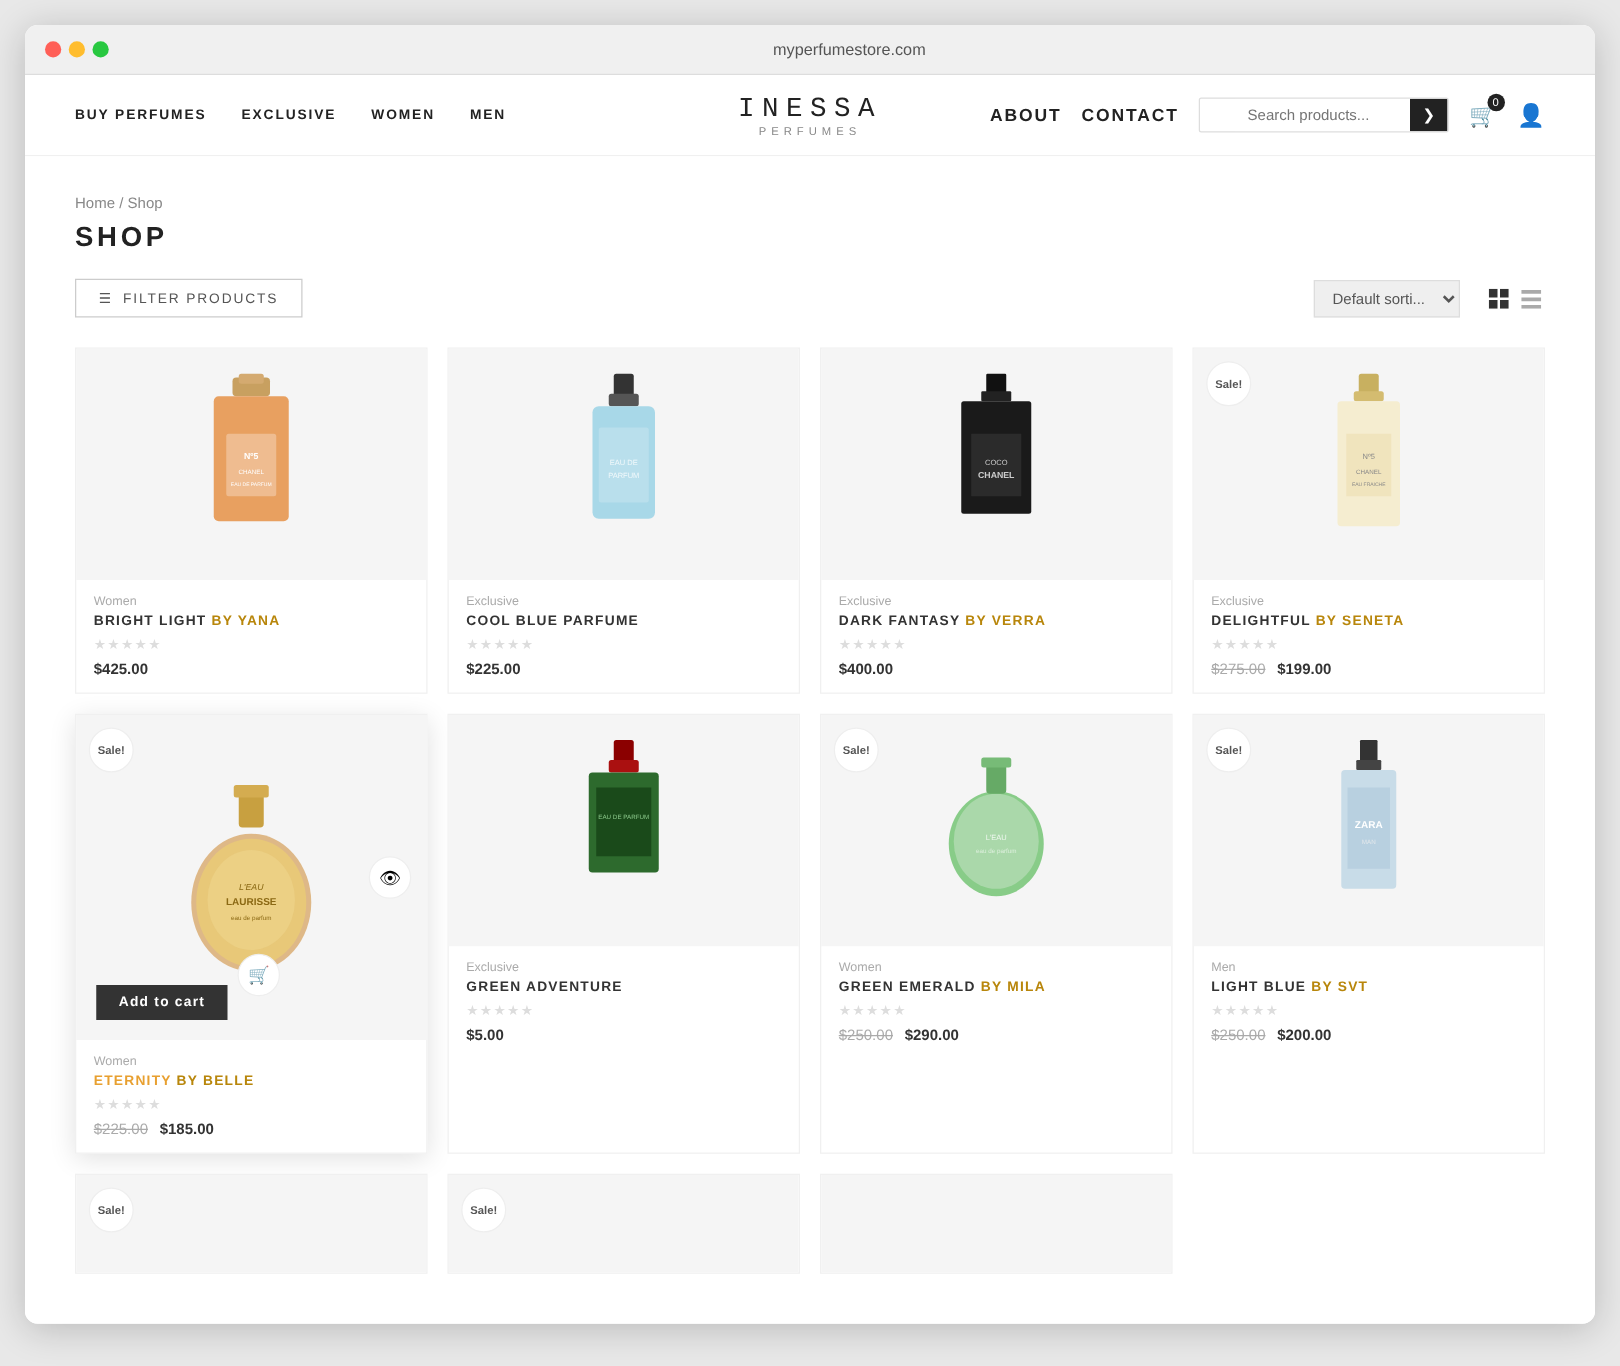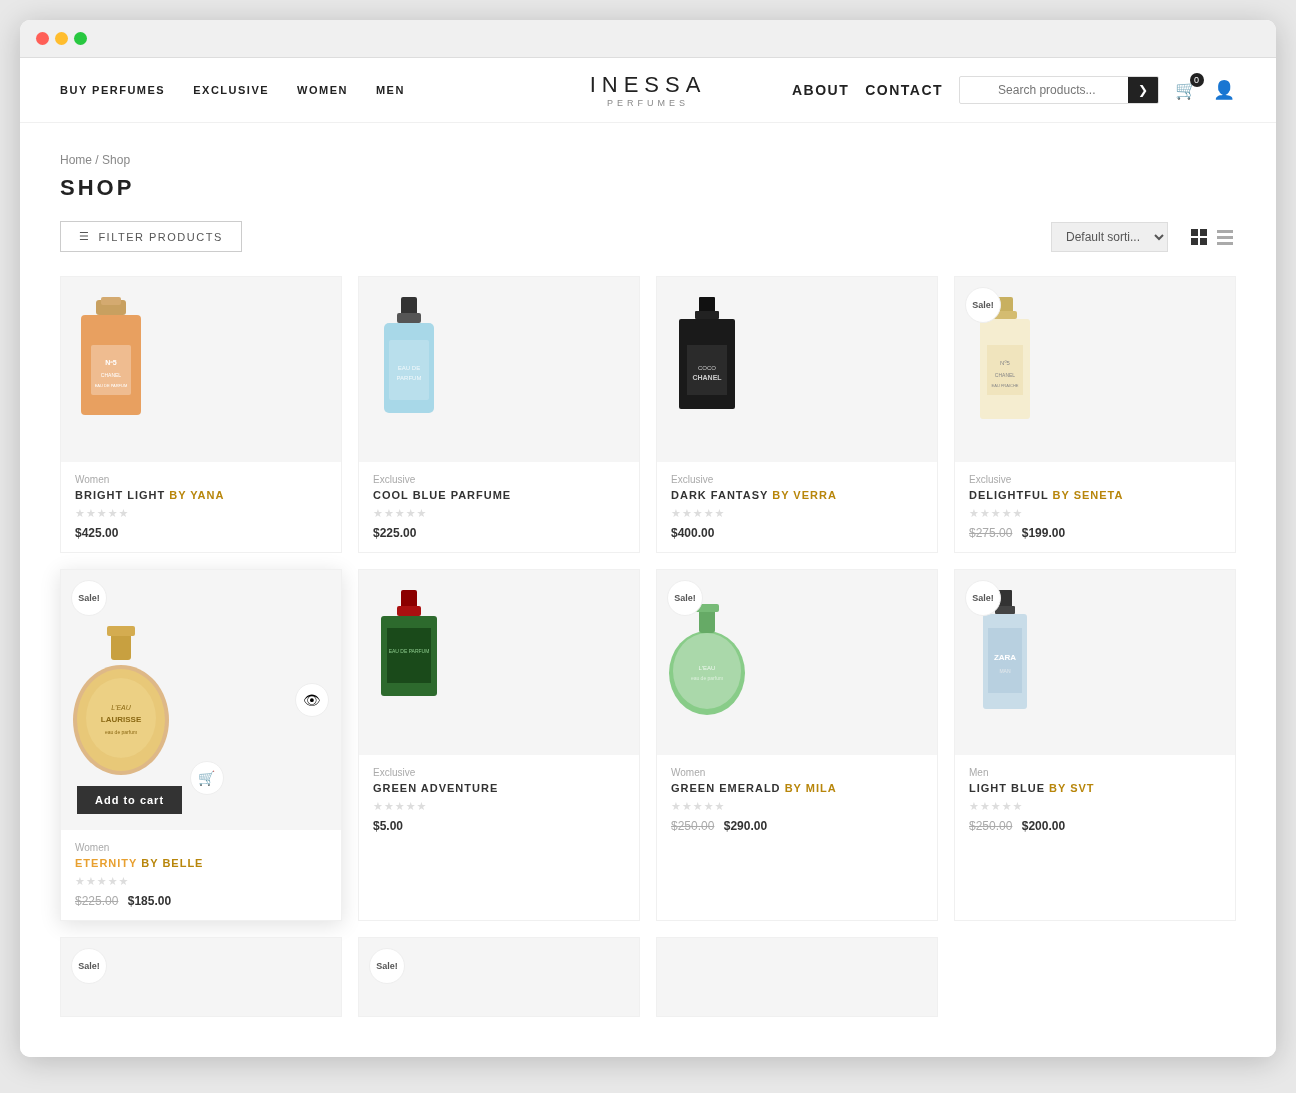--- a/index.html
+++ b/index.html
@@ -68,21 +68,21 @@
       text-align: center;
       position: absolute;
       left: 50%;
       transform: translateX(-50%);
     }
     .logo-main {
       font-size: 22px;
       letter-spacing: 6px;
       font-weight: 400;
       color: #222;
-      font-family: Liberation Sans, sans-serif;
+      font-family: Liberation Mono, monospace;
     }
     .logo-sub {
       font-size: 9px;
       letter-spacing: 4px;
       color: #888;
       text-transform: uppercase;
     }
     .nav-right {
       display: flex;
       align-items: center;
@@ -216,20 +216,21 @@
       border: 1px solid #f0f0f0;
       background: #fff;
       position: relative;
       cursor: pointer;
     }
     .product-img-wrap {
       background: #f5f5f5;
       height: 185px;
       display: flex;
       align-items: center;
+      justify-content: center;
       position: relative;
       overflow: hidden;
     }
     .sale-badge {
       position: absolute;
       top: 10px;
       left: 10px;
       background: #fff;
       border: 1px solid #eee;
       border-radius: 50%;
@@ -360,20 +361,21 @@
 <body>
 
 <div class="browser-window">
 
   <div class="browser-chrome">
     <div class="browser-dots">
       <div class="dot dot-red"></div>
       <div class="dot dot-yellow"></div>
       <div class="dot dot-green"></div>
     </div>
+    <div class="browser-url">myperfumestore.com</div>
   </div>
 
   <div class="site-header">
     <div class="header-inner">
 
       <nav class="nav-left">
         <a>BUY PERFUMES</a>
         <a>EXCLUSIVE</a>
         <a>WOMEN</a>
         <a>MEN</a>

